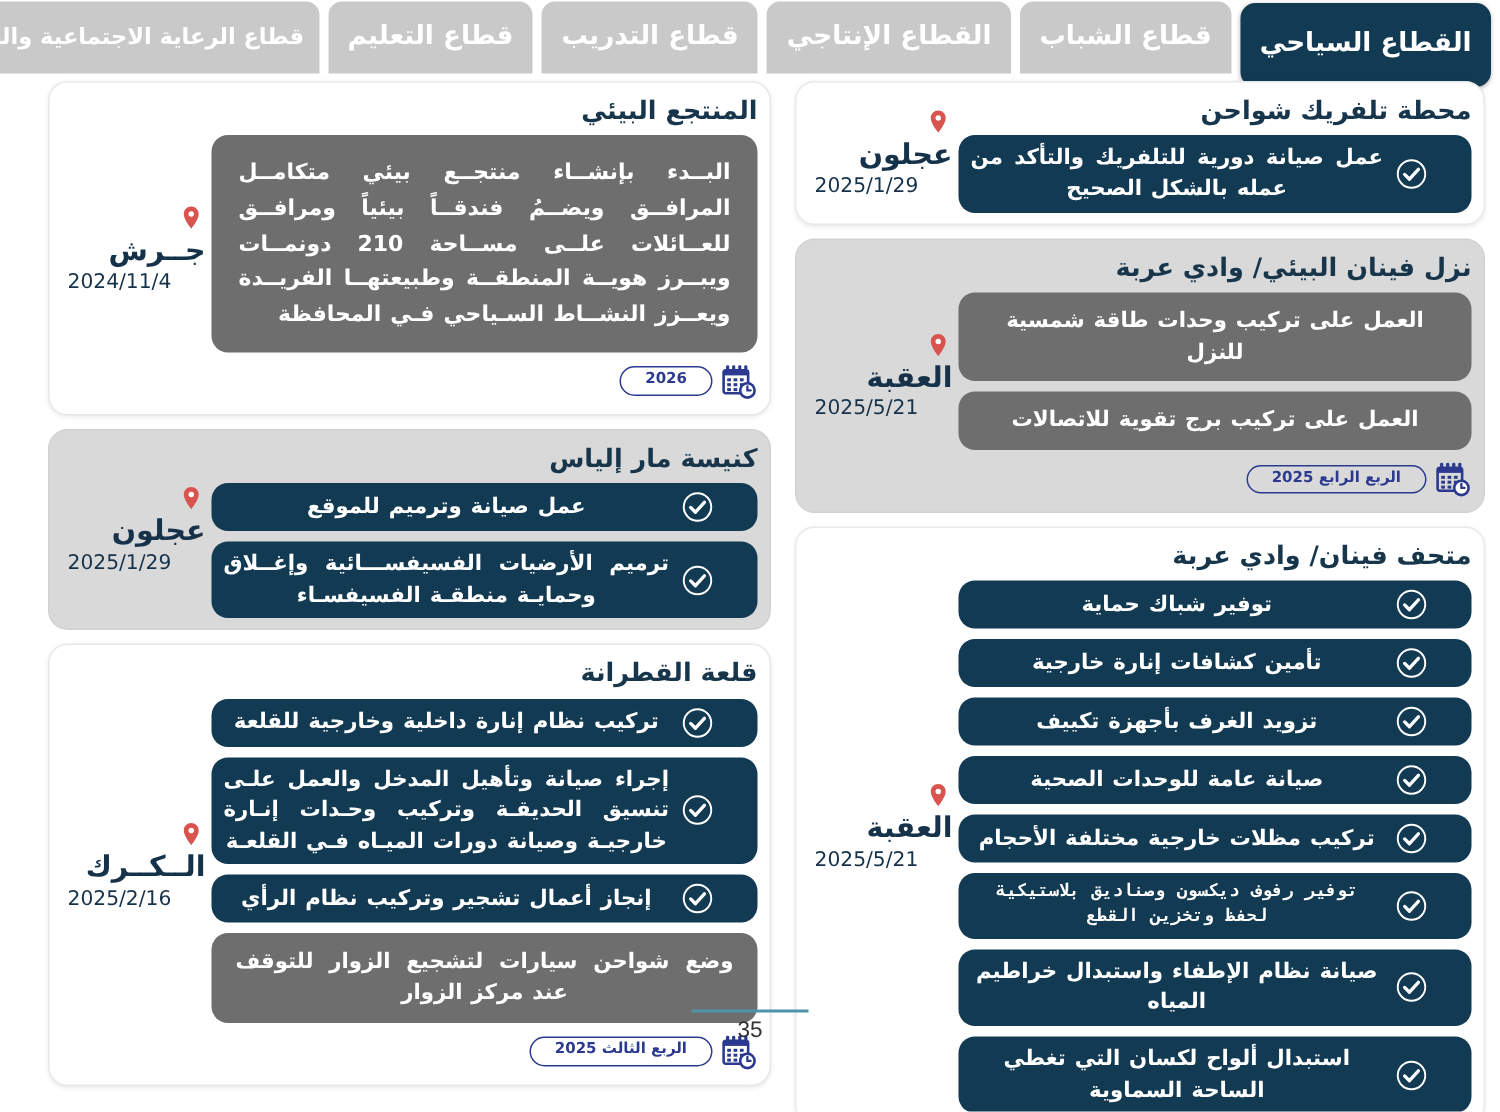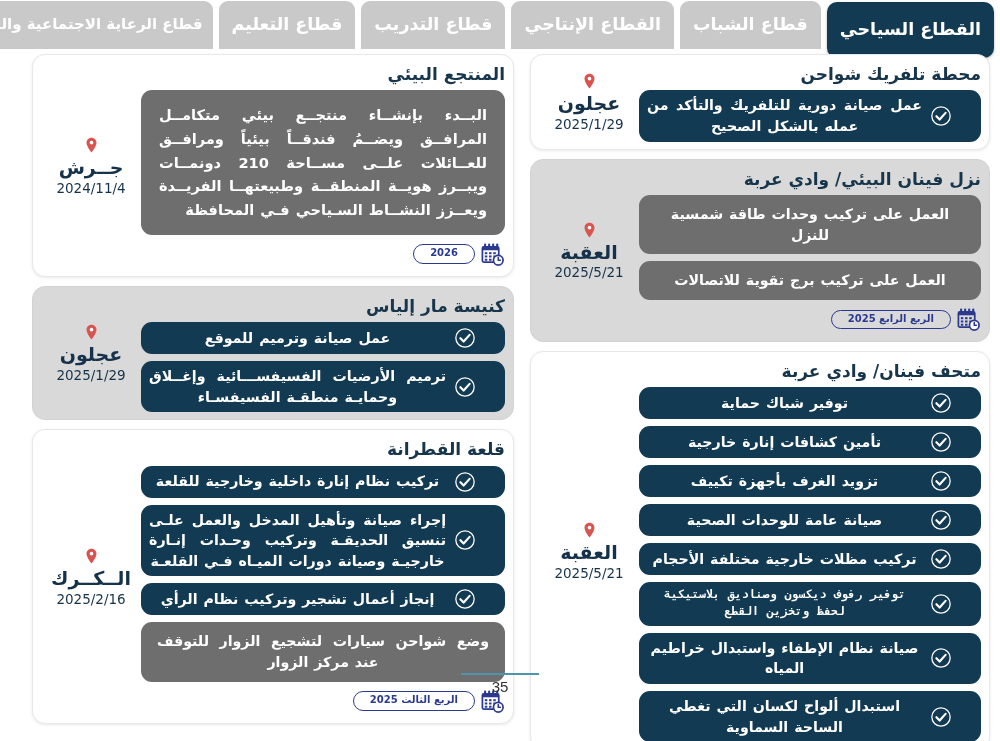--- a/index.html
+++ b/index.html
@@ -155,21 +155,20 @@
     padding: 4px 2px;
   }
   .item-noicon { padding: 9px 16px; }
 
   
   .loc {
     flex: 0 0 auto;
     width: 92px;
     display: flex;
     flex-direction: column;
-    align-items: center;
     justify-content: center;
     gap: 1px;
     padding: 0 4px;
   }
   .pin-icon { display: block; }
   .loc-name {
     font-size: 19px;
     font-weight: 700;
     color: #16324a;
     line-height: 1.15;

